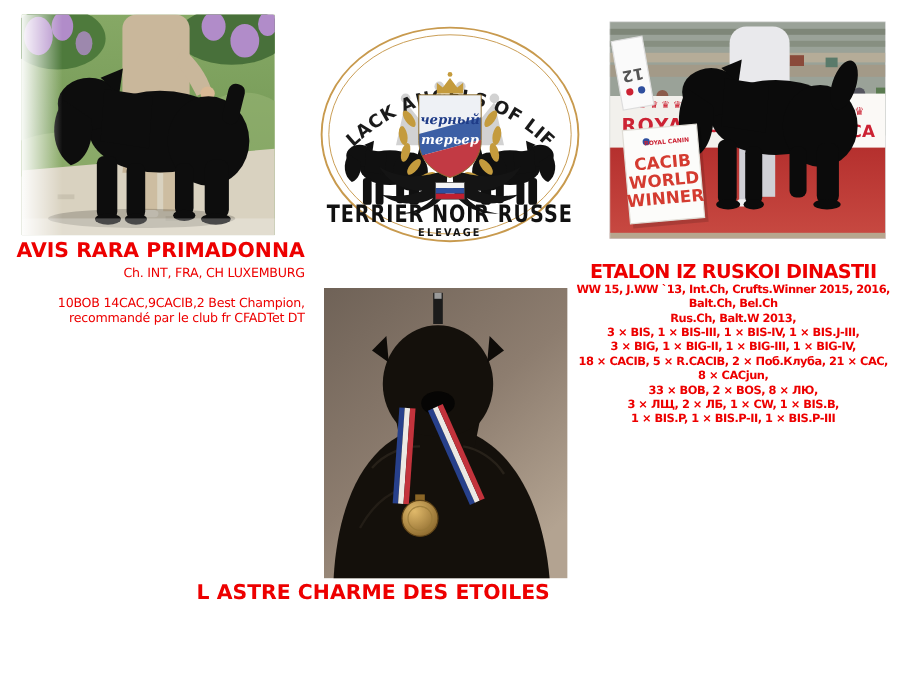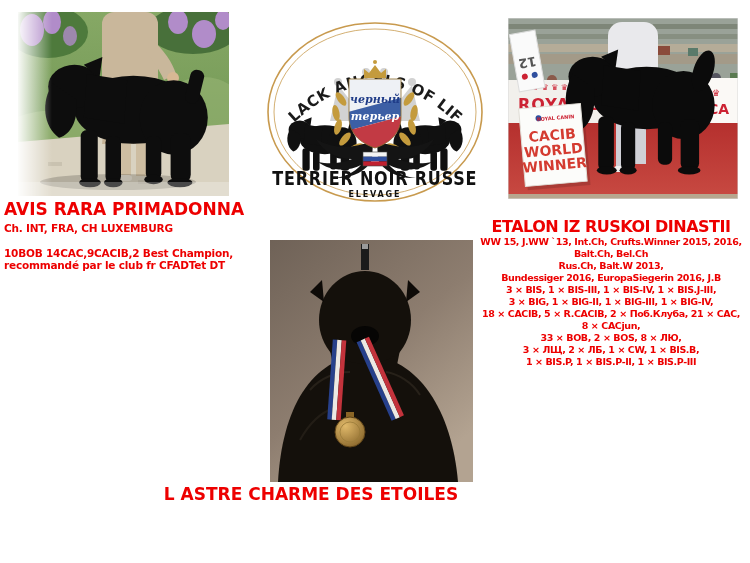--- a/index.html
+++ b/index.html
@@ -1,22 +1,22 @@
 <!DOCTYPE html>
 <html><head>
 <meta charset="utf-8">
 <style>
   html,body{margin:0;padding:0;background:#fff;}
   .page{position:relative;width:750px;height:563px;background:#ffffff;overflow:hidden;
         font-family:"DejaVu Sans","Liberation Sans",sans-serif;}
   .abs{position:absolute;}
   svg{display:block;}
   .dog-name{font-weight:bold;font-size:17px;color:#ed0000;white-space:nowrap;}
-  .left-block{left:4px;top:199px;width:250px;text-align:left;}
-  .left-block .sub{font-weight:bold;font-size:10.5px;color:#ed0000;letter-spacing:-0.2px;white-space:nowrap;}
+  .left-block{left:4px;top:199px;width:250px;text-align:right;}
+  .left-block .sub{font-weight:normal;font-size:10.5px;color:#ed0000;letter-spacing:-0.2px;white-space:nowrap;}
   .left-block .sub1{margin-top:3px;}
   .left-block .sub2{margin-top:13px;}
   .left-block .sub3{margin-top:0;}
   .right-block{left:472px;top:217px;width:278px;text-align:center;}
   .right-block .dog-name{font-size:16px;letter-spacing:-0.5px;}
   .right-block .rline{font-weight:bold;font-size:9.5px;line-height:12px;color:#ed0000;
                       letter-spacing:-0.4px;white-space:nowrap;}
   .bottom-title{left:0;top:484px;width:622px;text-align:center;}
 </style>
 </head>
@@ -253,21 +253,20 @@
     <div class="sub sub1">Ch. INT, FRA, CH LUXEMBURG</div>
     <div class="sub sub2">10BOB 14CAC,9CACIB,2 Best Champion,</div>
     <div class="sub sub3">recommandé par le club fr CFADTet DT</div>
   </div>
 
   <div class="abs right-block">
     <div class="dog-name">ETALON IZ RUSKOI DINASTII</div>
     <div class="rline">WW 15, J.WW `13, Int.Ch, Crufts.Winner 2015, 2016,</div>
     <div class="rline">Balt.Ch, Bel.Ch</div>
     <div class="rline">Rus.Ch, Balt.W 2013,</div>
-    <div class="rline">Bundessiger 2016, EuropaSiegerin 2016, J.B</div>
     <div class="rline">3 × BIS, 1 × BIS-III, 1 × BIS-IV, 1 × BIS.J-III,</div>
     <div class="rline">3 × BIG, 1 × BIG-II, 1 × BIG-III, 1 × BIG-IV,</div>
     <div class="rline">18 × CACIB, 5 × R.CACIB, 2 × Поб.Клуба, 21 × CAC,</div>
     <div class="rline">8 × CACjun,</div>
     <div class="rline">33 × BOB, 2 × BOS, 8 × ЛЮ,</div>
     <div class="rline">3 × ЛЩ, 2 × ЛБ, 1 × CW, 1 × BIS.B,</div>
     <div class="rline">1 × BIS.P, 1 × BIS.P-II, 1 × BIS.P-III</div>
   </div>
 
   <svg class="abs" style="left:270px;top:240px" width="203" height="242" viewBox="0 0 203 242">

